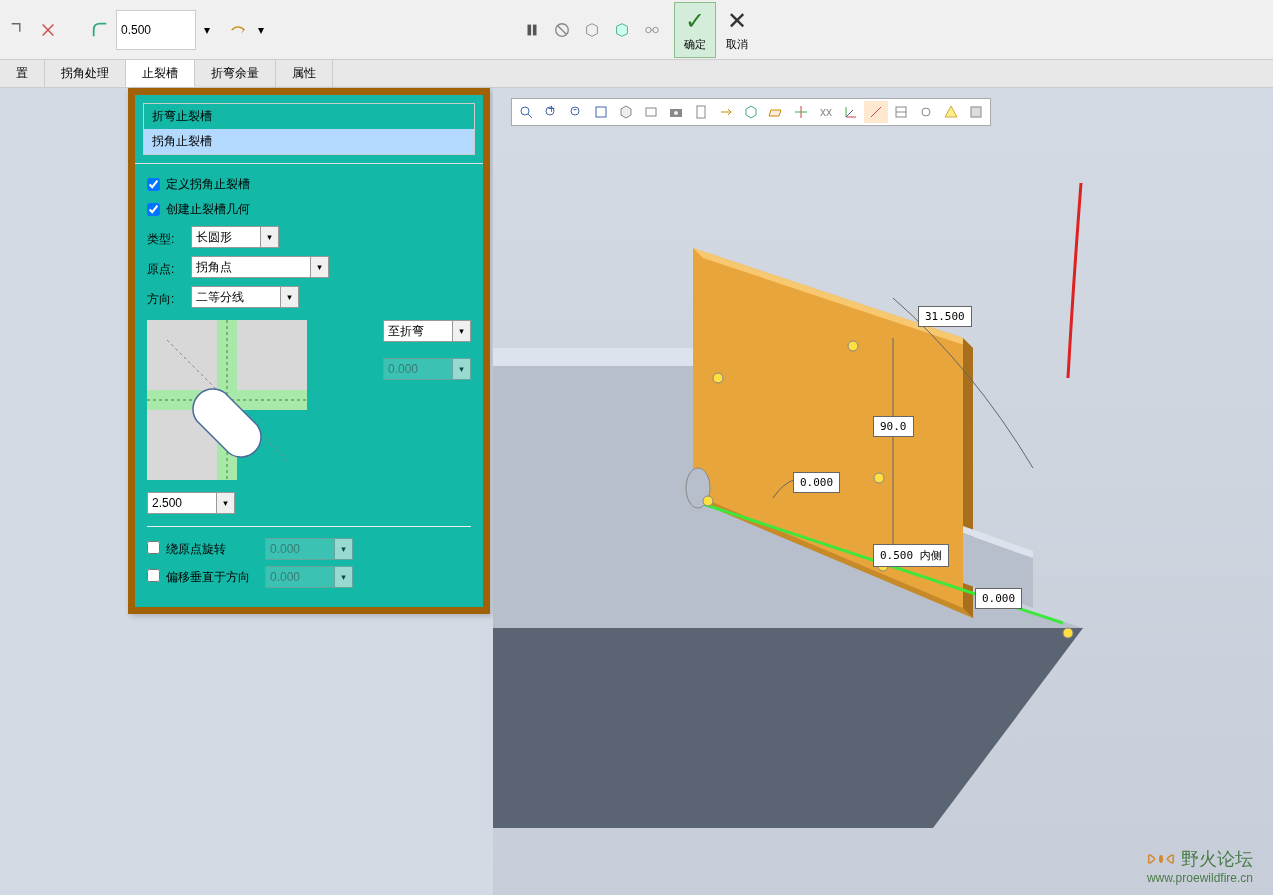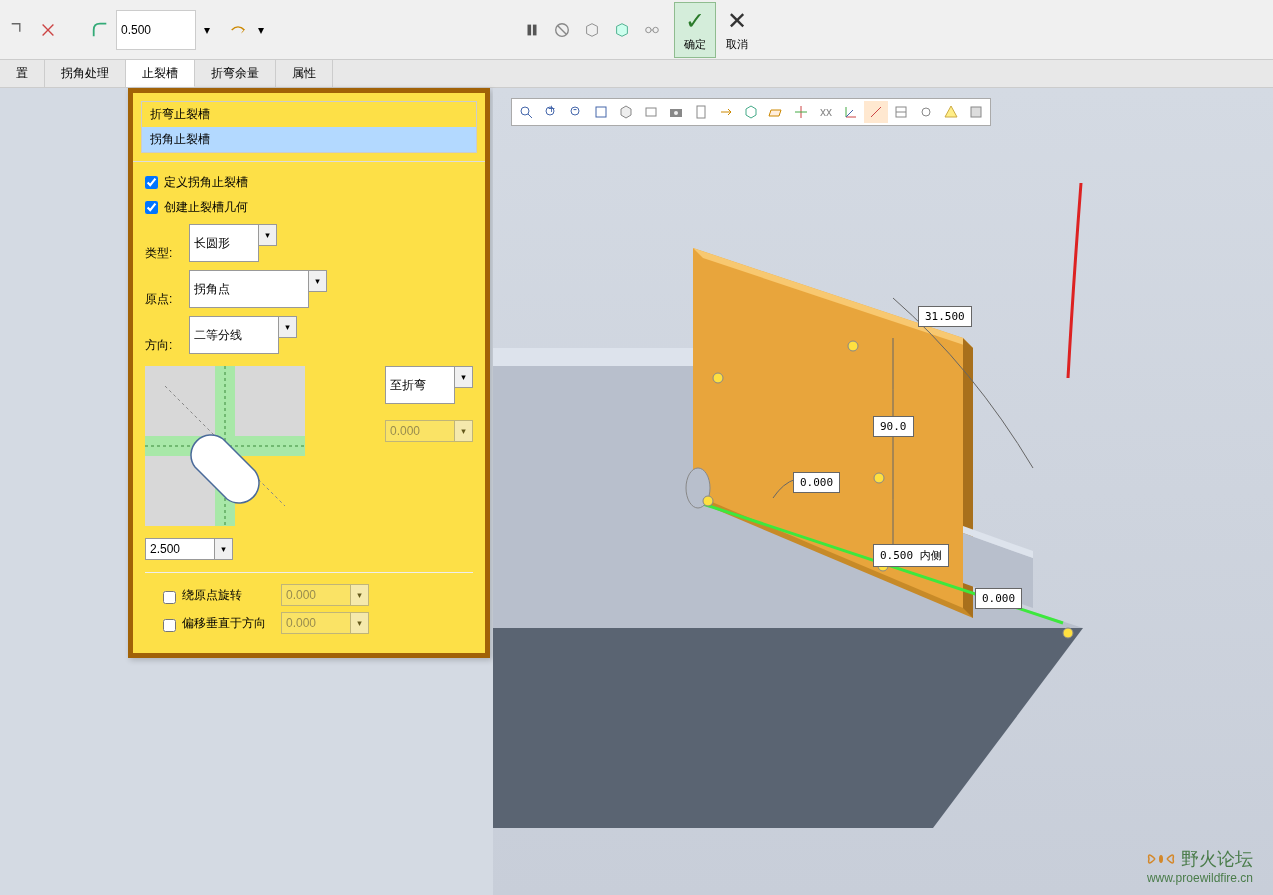--- a/index.html
+++ b/index.html
@@ -17,49 +17,49 @@
     .confirm-btn.ok { background: #d4edda; border: 1px solid #8fbc8f; }
     .confirm-btn .icon-large { font-size: 24px; }
     .confirm-btn .label { font-size: 11px; }
     
     
     .tab-bar { height: 28px; background: #e8e8e8; display: flex; border-bottom: 1px solid #ccc; }
     .tab { padding: 0 16px; height: 100%; display: flex; align-items: center; border-right: 1px solid #ccc; cursor: pointer; background: #e8e8e8; }
     .tab.active { background: white; border-bottom: 1px solid white; margin-bottom: -1px; }
     
     
-    .property-panel { position: absolute; left: 128px; top: 88px; width: 362px; background: #fde047; border: 5px solid #a16207; box-shadow: 2px 2px 6px rgba(0,0,0,0.2); }
+    .property-panel { position: absolute; left: 128px; top: 88px; width: 362px; background: #14b8a6; border: 7px solid #a16207; box-shadow: 2px 2px 6px rgba(0,0,0,0.2); }
     .panel-list { border-bottom: 1px solid #ddd; }
     .list-item { padding: 4px 8px; cursor: pointer; }
     .list-item.selected { background: #b3d9ff; }
     
     .panel-body { padding: 8px 12px; }
     .checkbox-row { display: flex; align-items: center; gap: 6px; padding: 4px 0; }
     .checkbox-row input[type="checkbox"] { width: 13px; height: 13px; }
     
     .form-row { display: flex; align-items: flex-end; gap: 8px; padding: 4px 0; }
     .form-label { min-width: 36px; }
     .dropdown { position: relative; display: flex; }
-    .dropdown input { height: 38px; border: 1px solid #999; padding: 0 4px; background: white; }
+    .dropdown input { height: 22px; border: 1px solid #999; padding: 0 4px; background: white; }
     .dropdown .dd-btn { width: 18px; height: 22px; border: 1px solid #999; border-left: none; background: #f0f0f0; display: flex; align-items: center; justify-content: center; cursor: pointer; font-size: 9px; }
     
     .diagram-section { display: flex; gap: 12px; padding: 8px 0; }
     .diagram { width: 160px; height: 160px; position: relative; }
     .diagram svg { width: 100%; height: 100%; }
     
     .side-controls { display: flex; flex-direction: column; gap: 16px; margin-left: auto; }
     .num-input-group { display: flex; }
     .num-input-group input { width: 70px; height: 22px; border: 1px solid #999; padding: 0 4px; text-align: left; }
     .num-input-group .spin { width: 18px; height: 22px; border: 1px solid #999; border-left: none; background: #f0f0f0; display: flex; align-items: center; justify-content: center; font-size: 9px; cursor: pointer; }
     
     .bottom-value { display: flex; padding: 4px 0 12px 0; }
     
     .bottom-checks { padding: 8px 0; }
     .check-input-row { display: flex; align-items: center; gap: 8px; padding: 3px 0; }
-    .check-input-row .check-label { display: flex; align-items: flex-end; gap: 6px; min-width: 110px; margin-left: 18px; }
+    .check-input-row .check-label { display: flex; align-items: flex-start; gap: 6px; min-width: 110px; }
     
     
     .viewport { position: absolute; left: 493px; top: 88px; right: 0; bottom: 0; background: linear-gradient(180deg, #d4dae3 0%, #c8ced9 100%); overflow: hidden; }
     
     .view-toolbar { position: absolute; top: 10px; left: 18px; background: white; border: 1px solid #aaa; display: flex; padding: 2px; gap: 1px; z-index: 10; }
     .view-tool { width: 24px; height: 22px; display: flex; align-items: center; justify-content: center; cursor: pointer; }
     
     .dim-label { position: absolute; background: white; border: 1px solid #666; padding: 3px 6px; font-size: 11px; font-family: monospace; z-index: 5; }
     
     .watermark { position: absolute; bottom: 10px; right: 20px; text-align: right; }

